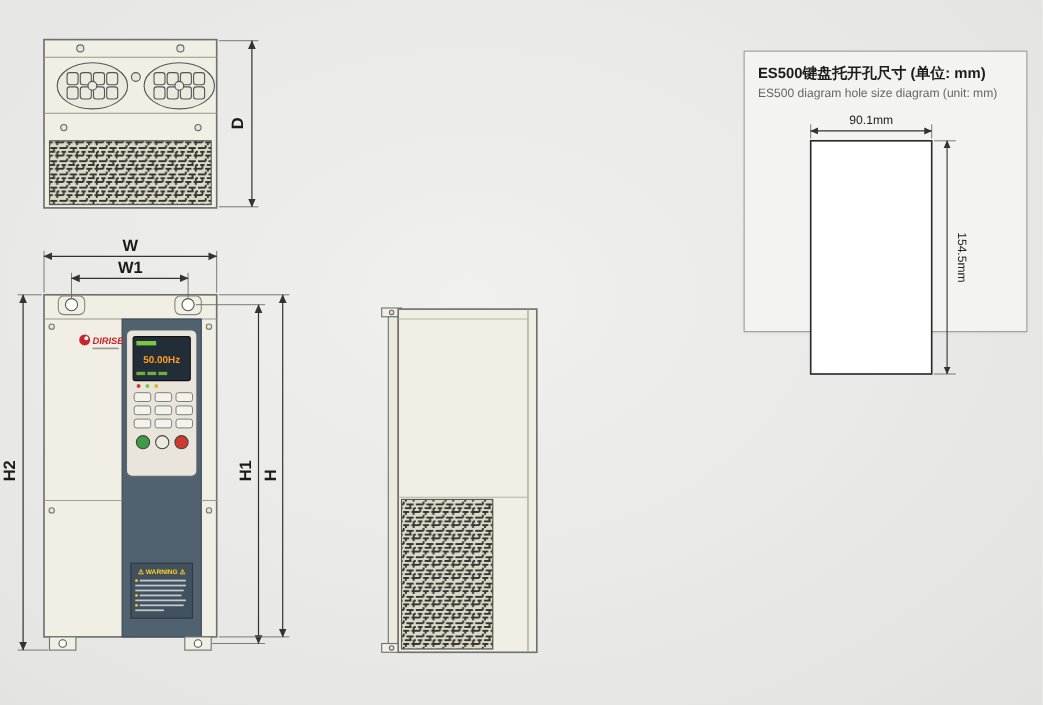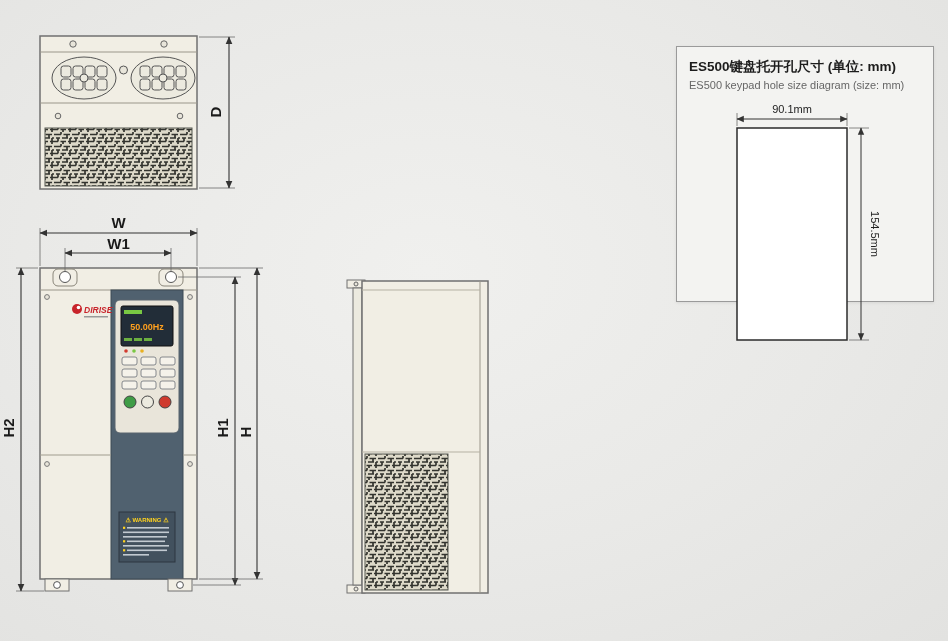--- a/index.html
+++ b/index.html
@@ -213,21 +213,21 @@
     <rect x="362" y="281" width="126" height="312" fill="#f1eee4" stroke="#707070" stroke-width="1.5"></rect>
     <line x1="480" y1="281" x2="480" y2="593" stroke="#9a968a"></line>
     <line x1="362" y1="290" x2="480" y2="290" stroke="#b5b1a3"></line>
     <line x1="362" y1="452" x2="480" y2="452" stroke="#b5b1a3"></line>
     <rect x="365" y="454" width="83" height="136" fill="url(#maze)" stroke="#55564f"></rect>
   </g>
 </svg>
 
 <div class="panel">
   <div class="panel-title">ES500键盘托开孔尺寸 (单位: mm)</div>
-  <div class="panel-subtitle">ES500 keypad hole size diagram (size: mm)</div>
+  <div class="panel-subtitle">ES500 diagram hole size diagram (unit: mm)</div>
   <svg class="panel-svg" width="256" height="254" viewBox="0 0 256 254">
     <rect x="60" y="27" width="110" height="212" fill="#ffffff" stroke="#2b2b2b" stroke-width="1.5"></rect>
 
     <g>
       <line x1="60" y1="25" x2="60" y2="12" stroke="#6a6a6a" stroke-width="0.8"></line>
       <line x1="170" y1="25" x2="170" y2="12" stroke="#6a6a6a" stroke-width="0.8"></line>
       <line x1="60" y1="18" x2="170" y2="18" stroke="#333" stroke-width="1" marker-start="url(#arr)" marker-end="url(#arr)"></line>
       <text class="dim-label-sm" x="115" y="12" text-anchor="middle">90.1mm</text>
     </g>
 

